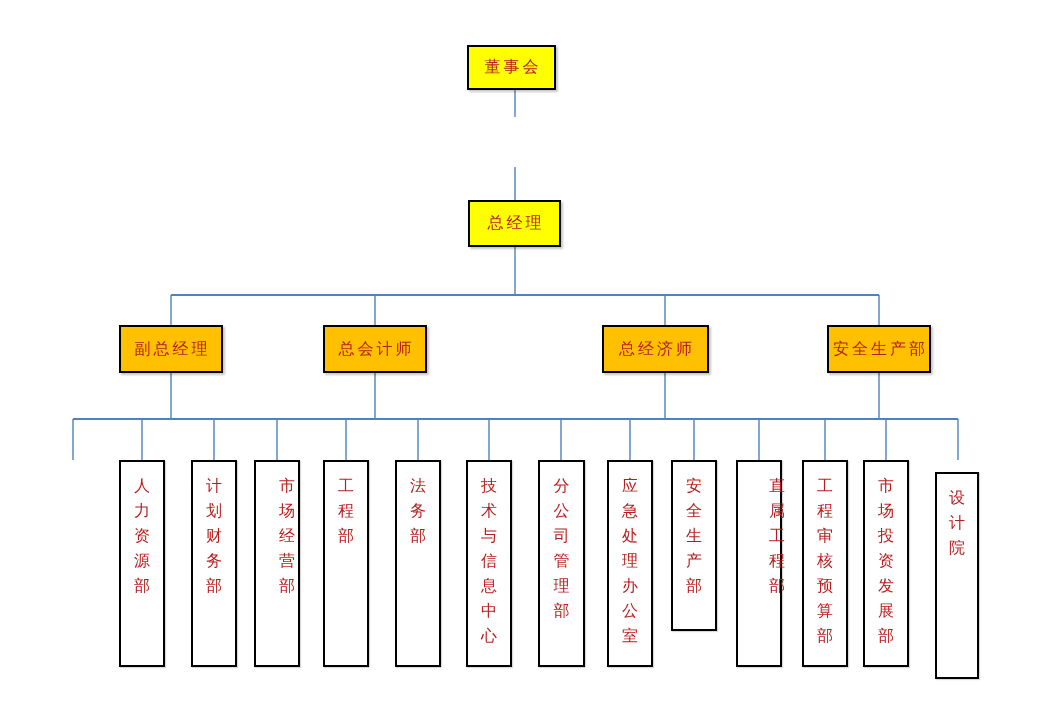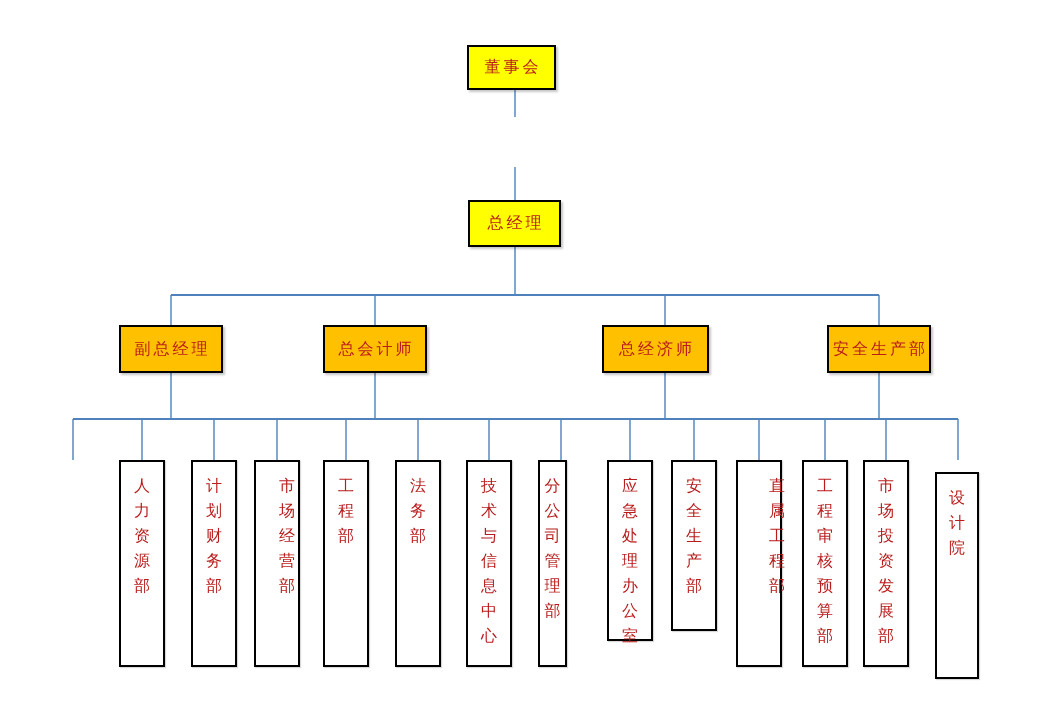--- a/index.html
+++ b/index.html
@@ -140,24 +140,24 @@
   </div>
   <div class="node dept" style="left:323px; top:460px; width:46px; height:207px;">
     <span class="vtext">工程部</span>
   </div>
   <div class="node dept" style="left:395px; top:460px; width:46px; height:207px;">
     <span class="vtext">法务部</span>
   </div>
   <div class="node dept" style="left:466px; top:460px; width:46px; height:207px;">
     <span class="vtext">技术与信息中心</span>
   </div>
-  <div class="node dept" style="left:538px; top:460px; width:29px; height:207px;">
+  <div class="node dept" style="left:538px; top:460px; width:47px; height:207px;">
     <span class="vtext">分公司管理部</span>
   </div>
-  <div class="node dept" style="left:607px; top:460px; width:46px; height:181px;">
+  <div class="node dept" style="left:607px; top:460px; width:46px; height:207px;">
     <span class="vtext">应急处理办公室</span>
   </div>
   <div class="node dept" style="left:671px; top:460px; width:46px; height:171px;">
     <span class="vtext">安全生产部</span>
   </div>
   <div class="node dept" style="left:736px; top:460px; width:46px; height:207px;padding-left:36px;">
     <span class="vtext">直属工程部</span>
   </div>
   <div class="node dept" style="left:802px; top:460px; width:46px; height:207px;">
     <span class="vtext">工程审核预算部</span>

